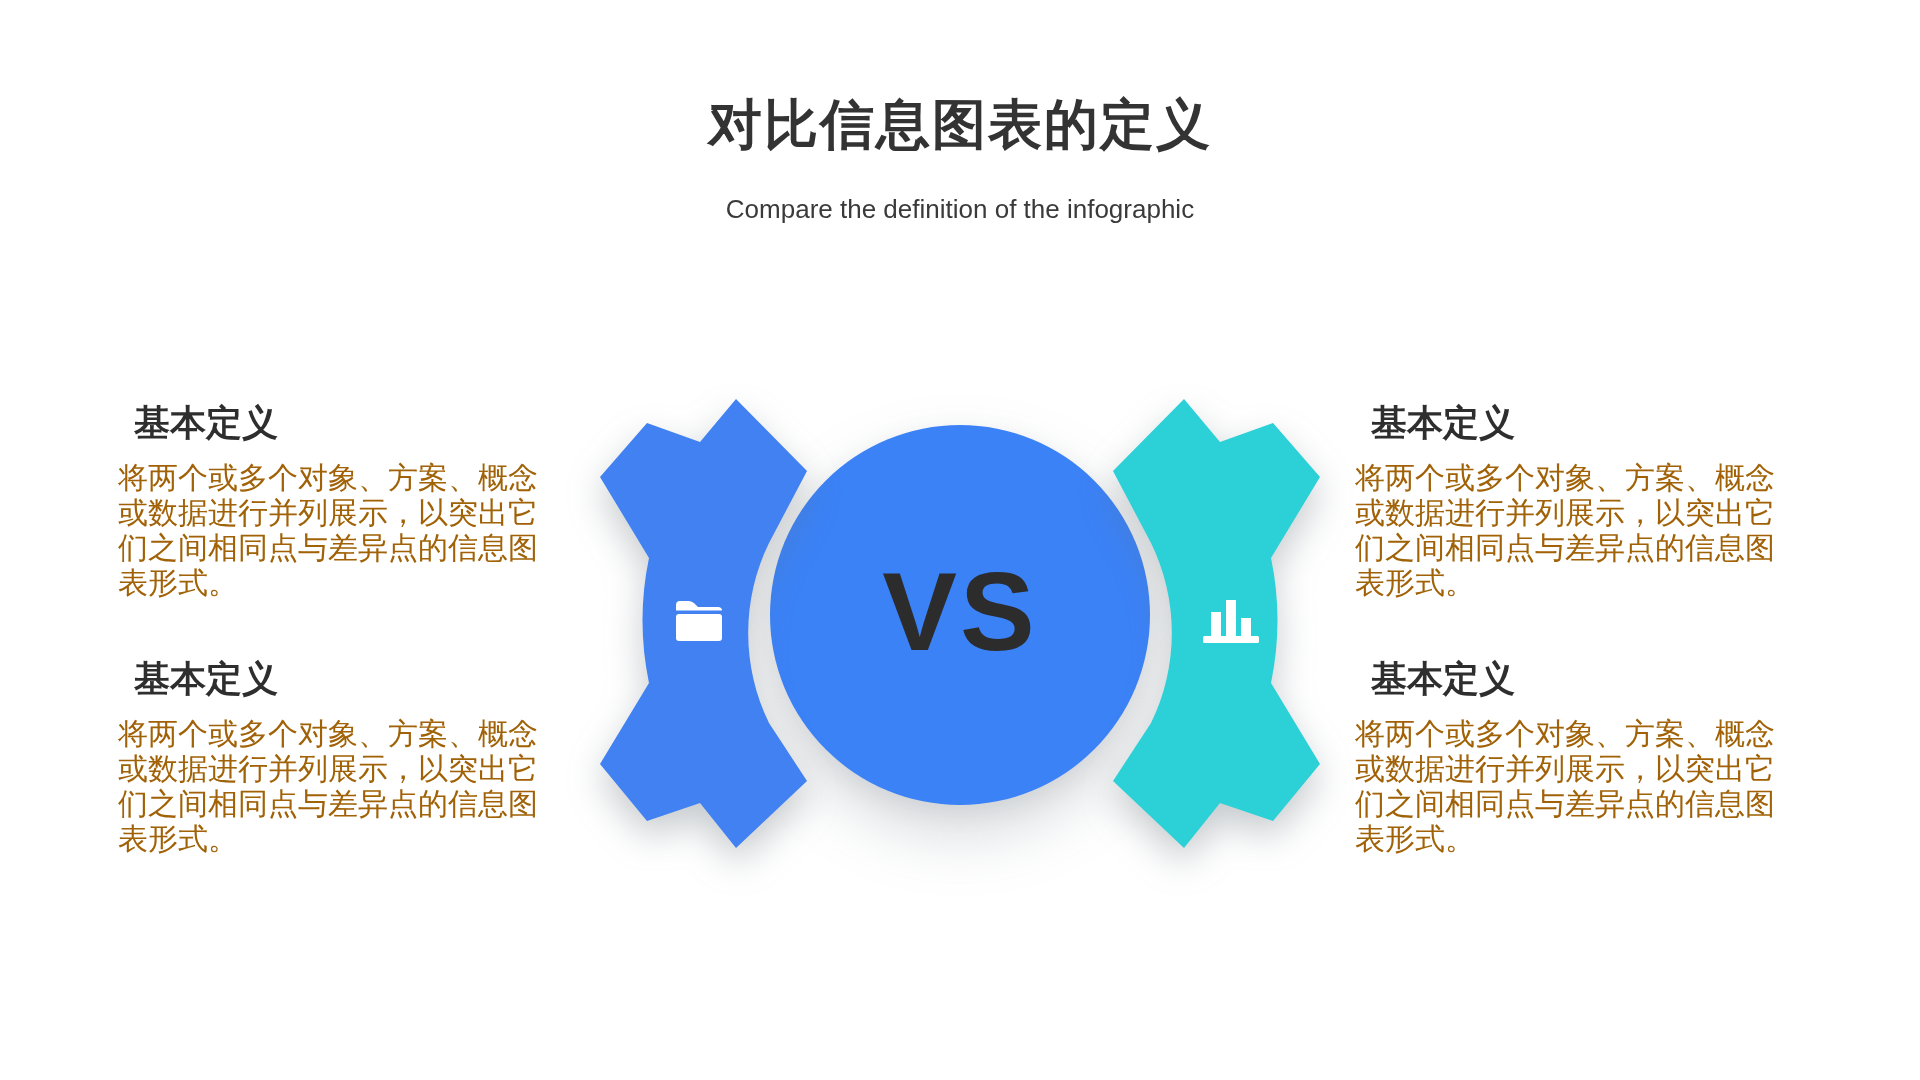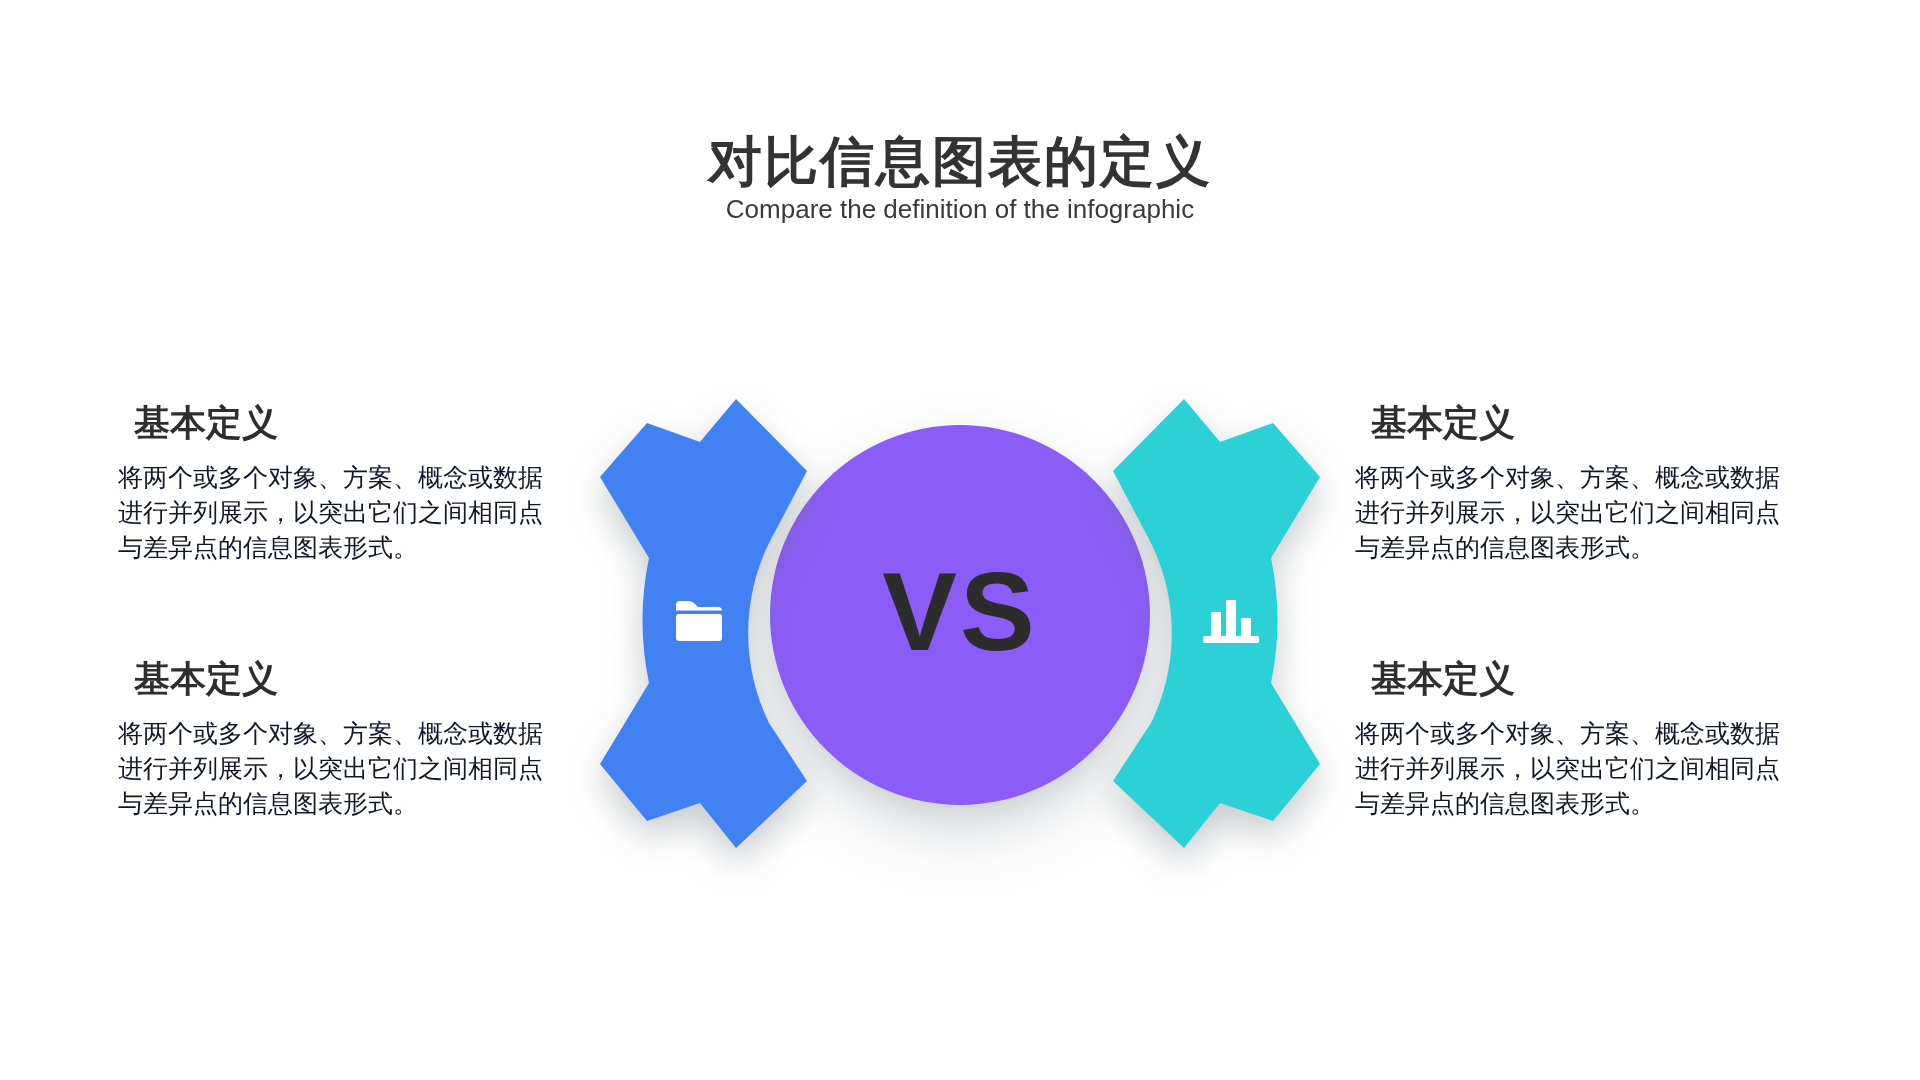--- a/index.html
+++ b/index.html
@@ -9,49 +9,49 @@
     background:#ffffff;
     overflow:hidden;
     font-family:"Liberation Sans", sans-serif;
   }
 
   
   .title {
     position:absolute; top:92px; left:0; width:100%;
     text-align:center;
     font-size:54px; font-weight:bold; letter-spacing:2px;
-    color:#333333; line-height:64px;margin-top:37px;
+    color:#333333; line-height:64px;
   }
   .subtitle {
     position:absolute; top:190px; left:0; width:100%;
     text-align:center;
     font-size:26px; color:#3a3a3a; line-height:38px;
   }
 
   
   .def-block { position:absolute; width:445px; }
   .def-block.lt { left:118px; top:400px; }
   .def-block.lb { left:118px; top:656px; }
   .def-block.rt { left:1355px; top:400px; }
   .def-block.rb { left:1355px; top:656px; }
   .def-heading {
     margin:0 0 14px 16px;
     font-size:36px; font-weight:bold; color:#2e2e2e; line-height:46px;
   }
   .def-body {
     margin:0;
-    font-size:25px; color:#0f172a; line-height:35px;
+    font-size:30px; color:#a16207; line-height:35px;
     word-break:break-all;
   }
 
   
   .vs-circle {
     position:absolute; left:770px; top:425px;
     width:380px; height:380px; border-radius:50%;
-    background:#8b5cf6;
+    background:#3b82f6;
     box-shadow:0 30px 60px rgba(125,135,145,0.30), 0 8px 22px rgba(125,135,145,0.14);
     display:flex; align-items:center; justify-content:center;
   }
   .vs-label {
     font-size:112px; font-weight:900; letter-spacing:3px;
     color:#2c2c2c; transform:translateY(-4px);
   }
 
   .shape-svg {
     position:absolute; top:396px; width:220px; height:455px;

